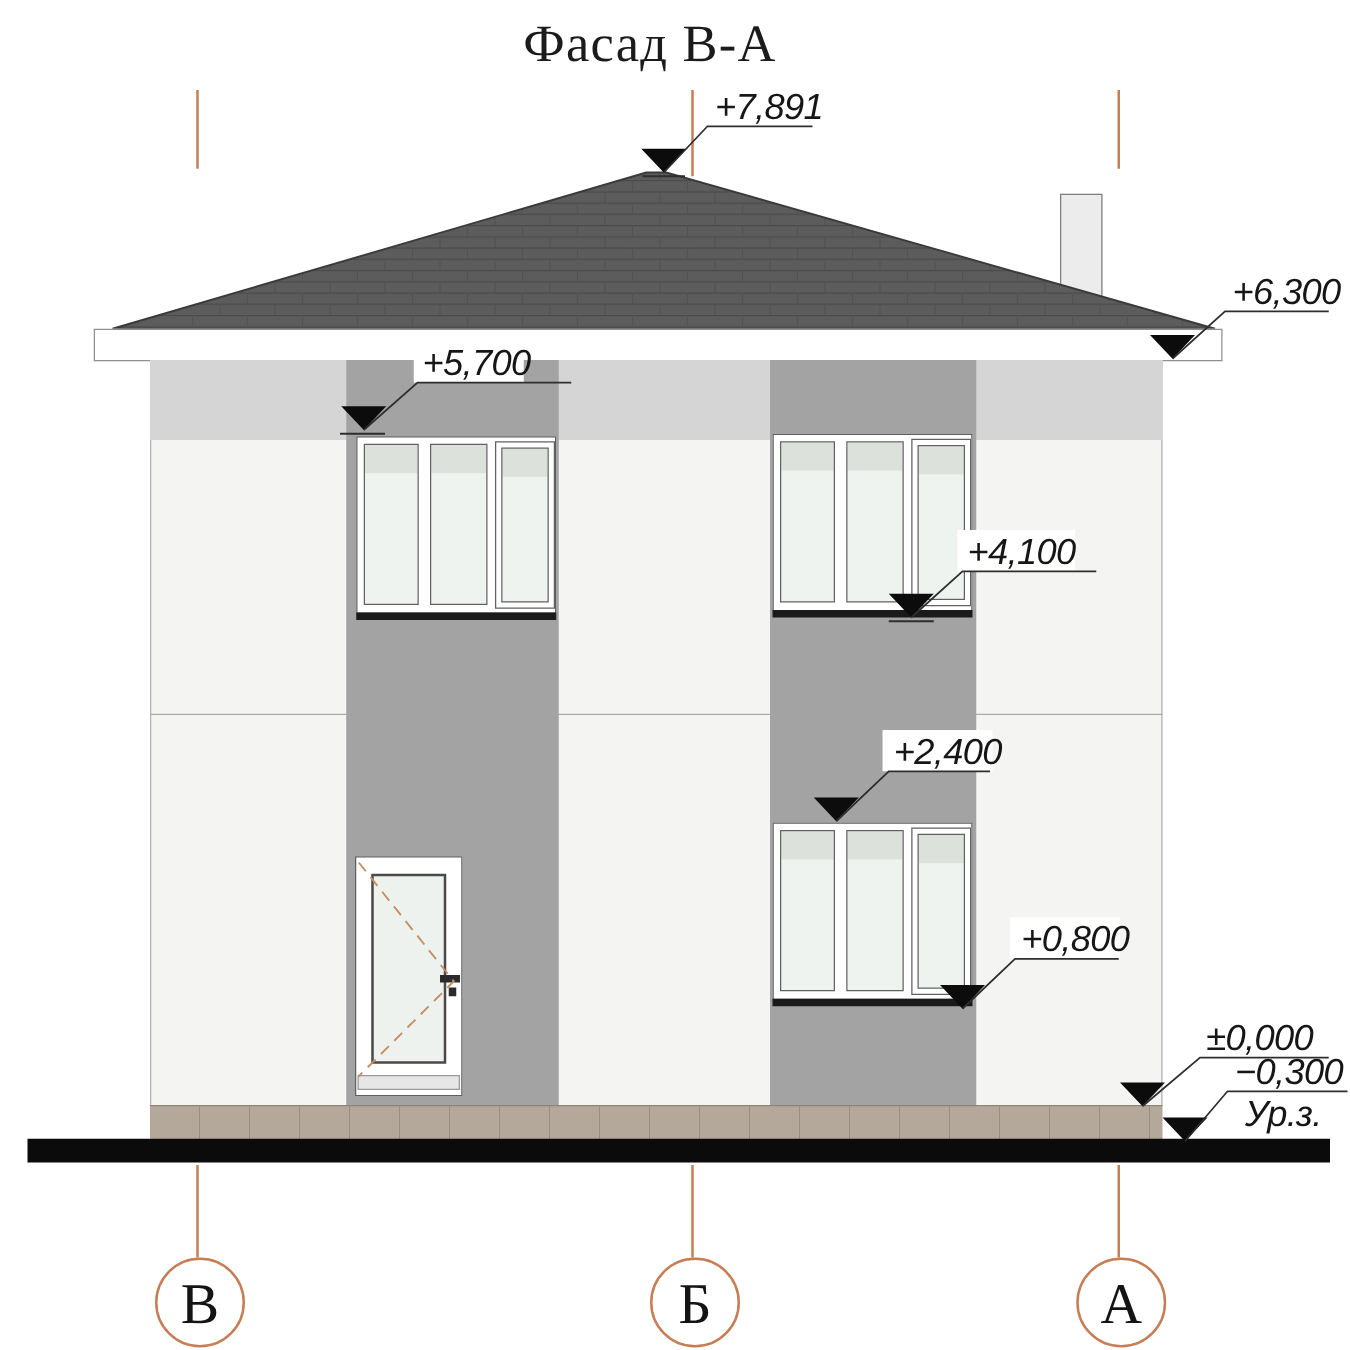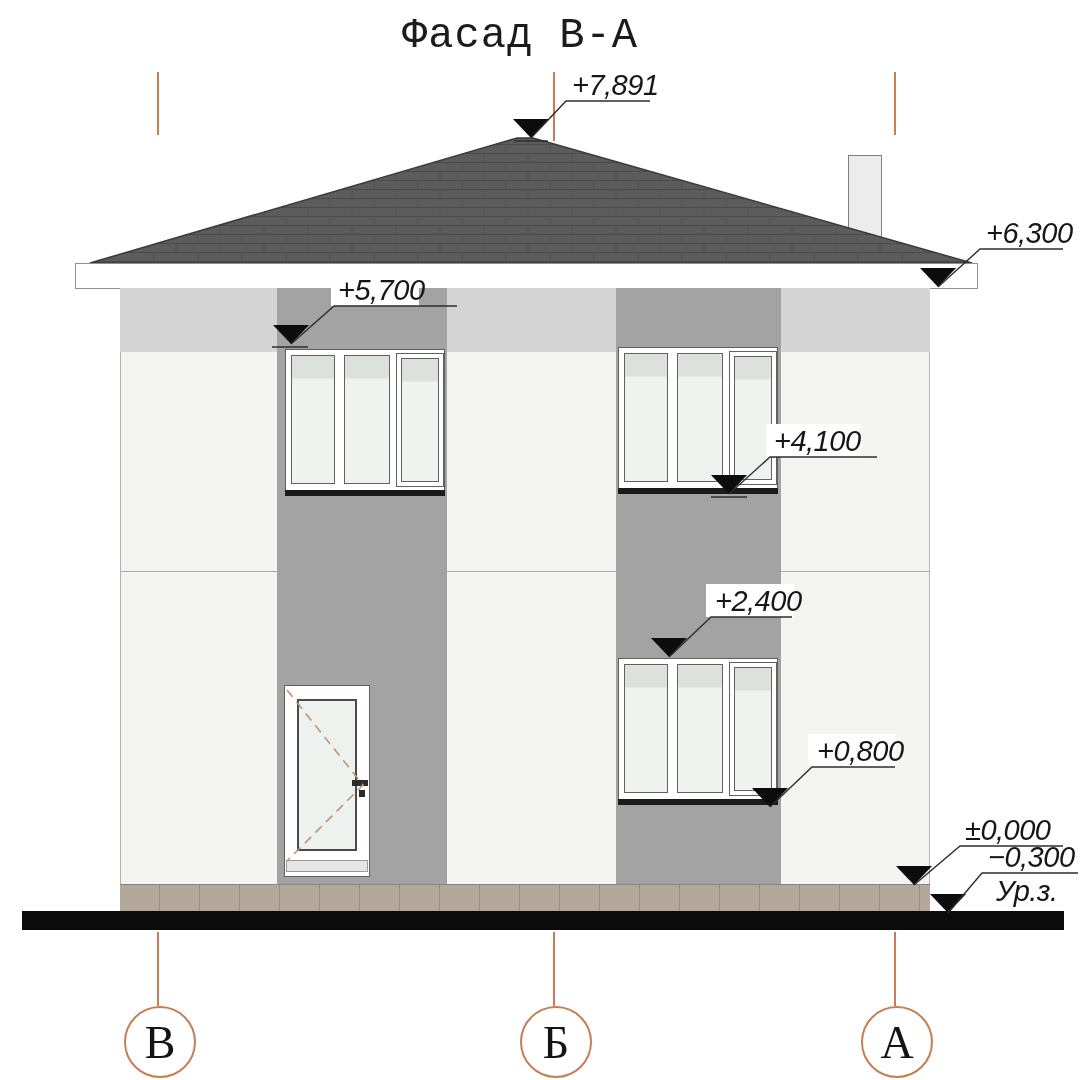--- a/index.html
+++ b/index.html
@@ -1,21 +1,21 @@
 <!DOCTYPE html>
 <html><head>
 <meta charset="utf-8">
 <style>
   html,body{margin:0;padding:0;background:#fff;}
   .canvas{position:relative;width:1080px;height:1080px;background:#ffffff;overflow:hidden;
           font-family:"Liberation Sans",sans-serif;}
 
   
   .title{position:absolute;top:12px;left:300px;width:440px;text-align:center;
-         font-family:Liberation Mono, monospace;font-size:42px;color:#1b1b1b;
+         font-family:Liberation Serif, serif;font-size:42px;color:#1b1b1b;
          letter-spacing:1px;}
 
   
   .axv{position:absolute;width:2px;background:#c57e55;}
   .axis-circle{position:absolute;width:68px;height:68px;border:2px solid #c57e55;border-radius:50%;
                background:#fff;display:flex;align-items:center;justify-content:center;
                font-family:"Liberation Serif","DejaVu Serif",serif;font-size:46px;color:#141414;}
 
   
   .chimney{position:absolute;left:848px;top:155px;width:32px;height:88px;background:#ececec;border:1px solid #7f7f7f;}

